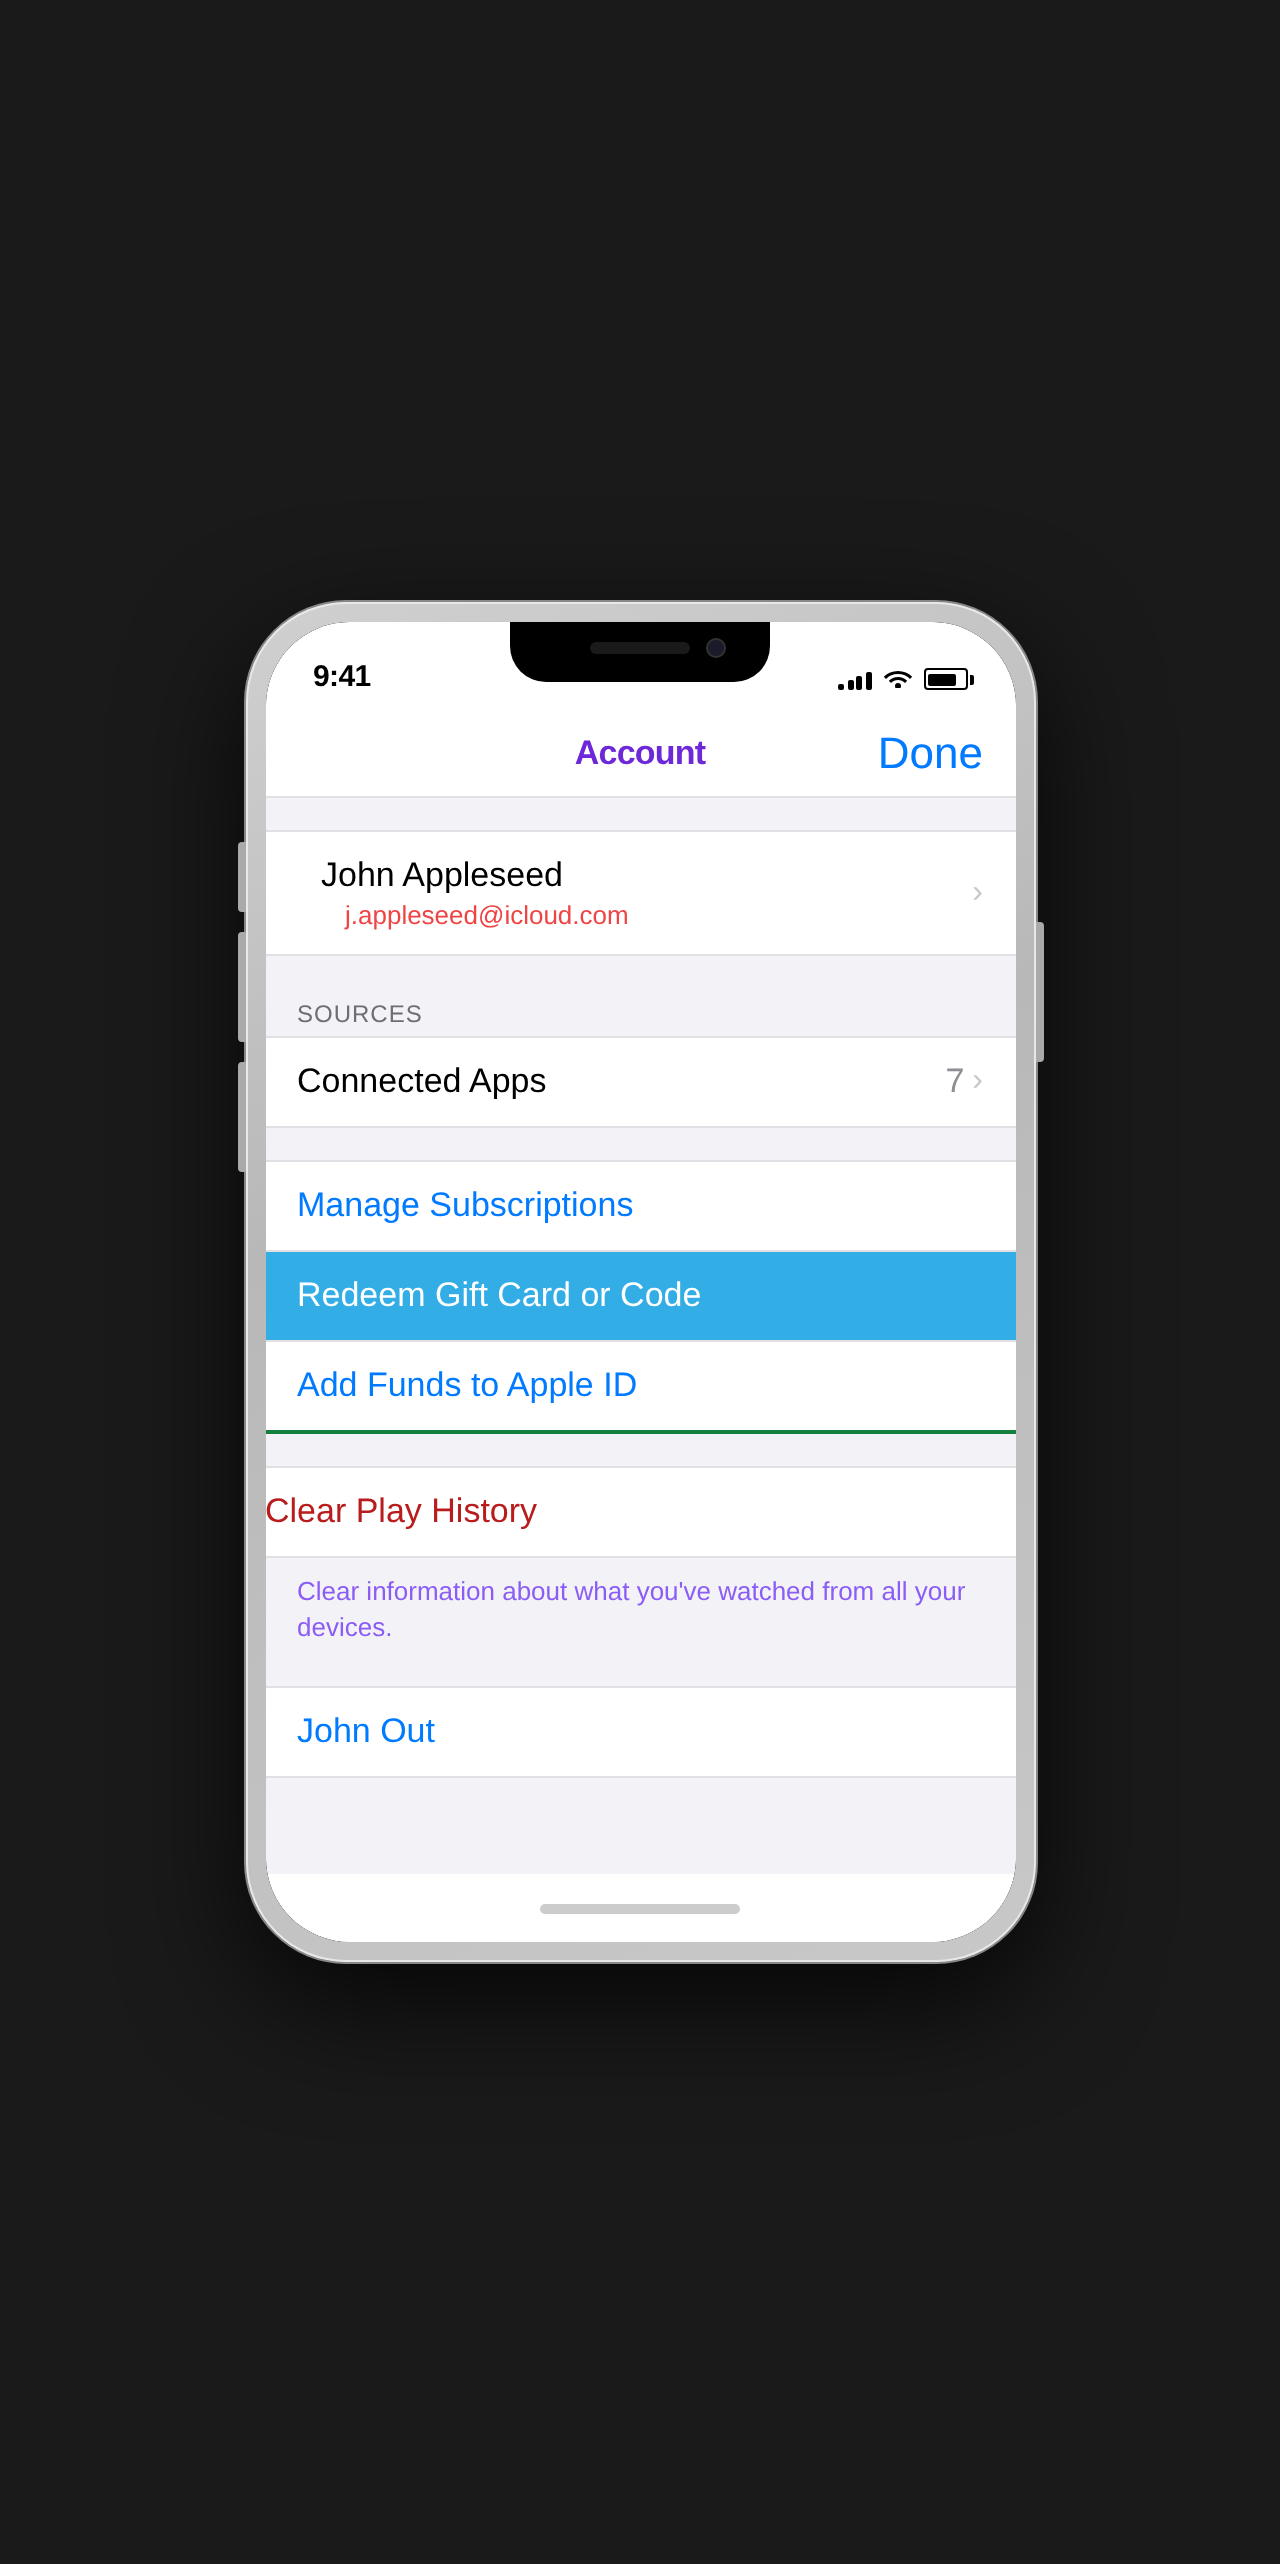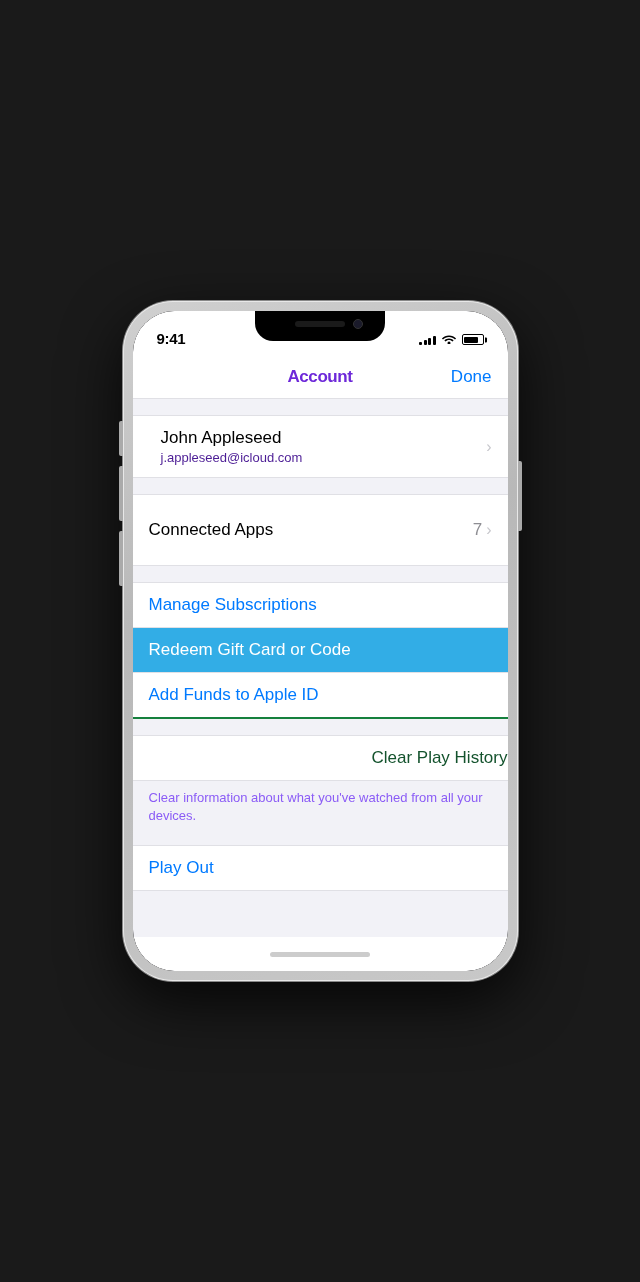--- a/index.html
+++ b/index.html
@@ -210,21 +210,21 @@
     .nav-title {
       font-size: 17px;
       font-weight: 600;
       color: #6d28d9;
       letter-spacing: -0.4px;
     }
 
     .nav-done {
       position: absolute;
       right: 16px;
-      font-size: 17px;
+      font-size: 22px;
       color: #007aff;
       font-weight: 400;
     }
 
     
     .content {
       flex: 1;
       overflow-y: auto;
       background: #f2f2f7;
     }
@@ -261,22 +261,23 @@
     }
 
     .user-name {
       font-size: 17px;
       font-weight: 400;
       color: #000;
     }
 
     .user-email {
       font-size: 13px;
-      color: #4c1d95;
+      color: #ef4444;
       margin-top: 2px;
+      margin-left: 12px;
     }
 
     .chevron {
       color: #c7c7cc;
       font-size: 16px;
     }
 
     
     .section-header {
       padding: 6px 16px 4px;
@@ -285,21 +286,21 @@
       color: #6d6d72;
       letter-spacing: 0.5px;
       text-transform: uppercase;
       background: #f2f2f7;
     }
 
     .connected-apps-row {
       display: flex;
       align-items: flex-end;
       justify-content: space-between;
-      padding: 25px 16px;
+      padding: 12px 16px;
       background: #fff;
       border-top: 1px solid #e0e0e5;
       border-bottom: 1px solid #e0e0e5;
     }
 
     .connected-apps-label {
       font-size: 17px;
       color: #000;
     }
 
@@ -342,23 +343,23 @@
 
     
     .danger-section {
       background: #fff;
       border-top: 1px solid #e0e0e5;
       border-bottom: 1px solid #e0e0e5;
     }
 
     .danger-row {
       padding: 12px 0;
-      text-align: right;
-      font-size: 17px;
-      color: #14532d;
+      text-align: left;
+      font-size: 17px;
+      color: #b91c1c;
     }
 
     .danger-desc {
       padding: 8px 16px 12px;
       font-size: 13px;
       color: #8b5cf6;
       line-height: 1.4;
       background: #f2f2f7;
     }
 
@@ -445,20 +446,21 @@
             <div class="user-info">
               <span class="user-name">John Appleseed</span>
               <span class="user-email">j.appleseed@icloud.com</span>
             </div>
             <span class="chevron">›</span>
           </div>
         </div>
 
         <div class="spacer"></div>
 
+        <div class="section-header">SOURCES</div>
         <div class="connected-apps-row">
           <span class="connected-apps-label">Connected Apps</span>
           <div class="connected-apps-right">
             <span class="connected-apps-count">7</span>
             <span class="chevron">›</span>
           </div>
         </div>
 
         <div class="spacer"></div>
 
@@ -471,21 +473,21 @@
         <div class="spacer"></div>
 
         <div class="danger-section">
           <div class="danger-row">Clear Play History</div>
         </div>
         <div class="danger-desc">Clear information about what you've watched from all your devices.</div>
 
         <div class="spacer-small"></div>
 
         <div class="signout-section">
-          <div class="signout-row">Play Out</div>
+          <div class="signout-row">John Out</div>
         </div>
 
         <div class="spacer"></div>
         <div class="spacer"></div>
       </div>
 
       <div class="home-indicator">
         <div class="home-bar"></div>
       </div>
 

